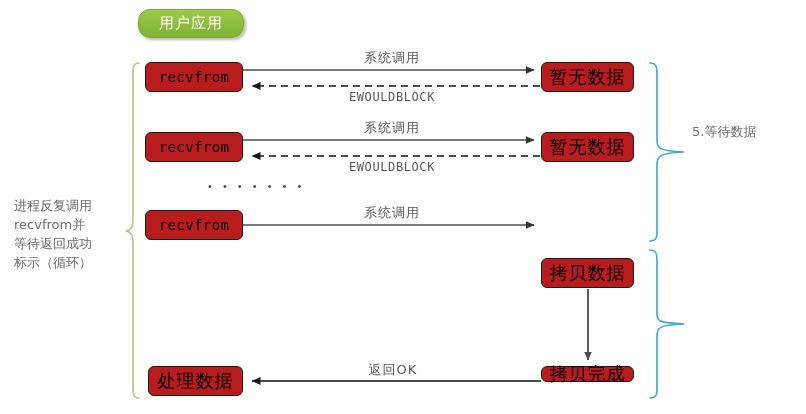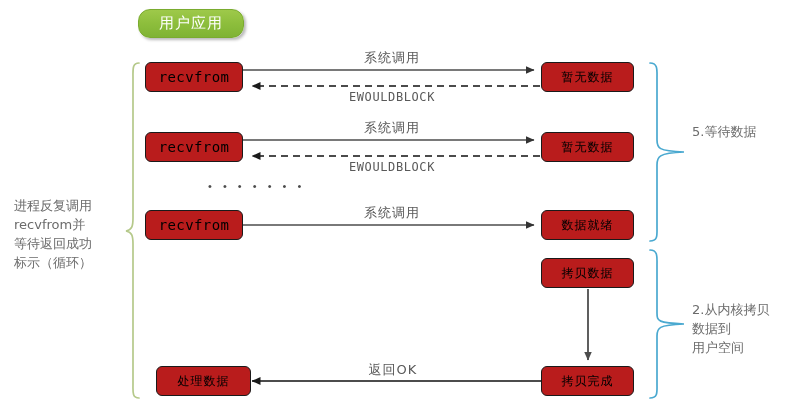--- a/index.html
+++ b/index.html
@@ -49,21 +49,21 @@
     font-size: 15px;
     white-space: nowrap;
   }
   .node.mono {
     font-family: "DejaVu Sans Mono", "Liberation Mono", monospace;
     font-size: 14px;
     letter-spacing: 0.4px;
   }
   .node.cjk {
     font-family: "DejaVu Sans", "Liberation Sans", sans-serif;
-    font-size: 12px;
+    font-size: 18px;
     letter-spacing: 1px;
     justify-content: center;
   }
   .edge-label {
     position: absolute;
     color: #595959;
     font-size: 12.5px;
     white-space: nowrap;
     text-align: center;
   }
@@ -161,41 +161,38 @@
   </div>
 
   <div class="node mono" style="left:145px; top:132px; width:98px; height:30px;">
     <span>recvfrom</span>
   </div>
 
   <div class="node mono" style="left:145px; top:210px; width:98px; height:30px;">
     <span>recvfrom</span>
   </div>
 
-  <div class="node cjk" style="left:156px; top:366px; width:95px; height:30px;">
+  <div class="node cjk" style="left:148px; top:366px; width:95px; height:30px;">
     <span>处理数据</span>
   </div>
 
   <div class="node cjk" style="left:541px; top:62px; width:93px; height:30px;">
     <span>暂无数据</span>
   </div>
 
   <div class="node cjk" style="left:541px; top:132px; width:93px; height:30px;">
     <span>暂无数据</span>
   </div>
 
-  <div class="node cjk" style="left:541px; top:210px; width:93px; height:30px;">
-    <span>数据就绪</span>
-  </div>
 
   <div class="node cjk" style="left:541px; top:258px; width:93px; height:30px;">
     <span>拷贝数据</span>
   </div>
 
-  <div class="node cjk" style="left:541px; top:366px; width:93px; height:30px;">
+  <div class="node cjk" style="left:541px; top:366px; width:93px; height:16px;">
     <span>拷贝完成</span>
   </div>
 
   <div class="edge-label cjk" style="left:332px; top:49px; width:120px;">系统调用</div>
   <div class="edge-label mono" style="left:332px; top:90px; width:120px;">EWOULDBLOCK</div>
 
   <div class="edge-label cjk" style="left:332px; top:119px; width:120px;">系统调用</div>
   <div class="edge-label mono" style="left:332px; top:160px; width:120px;">EWOULDBLOCK</div>
 
   <div class="edge-label cjk" style="left:332px; top:204px; width:120px;">系统调用</div>
@@ -205,17 +202,14 @@
   <div class="edge-label" style="left:208px; top:180px; width:80px; color:#4d4d4d;
        letter-spacing:4px; font-size:11px;">• • • • • • •</div>
 
   <div class="side-label cjk" id="left-label">进程反复调用
 recvfrom并
 等待返回成功
 标示（循环）</div>
 
   <div class="side-label cjk" id="right-label-1">5.等待数据</div>
 
-  <div class="side-label cjk" id="right-label-2">2.从内核拷贝
-  数据到
-  用户空间</div>
 
 </div>
 
 </body></html>

